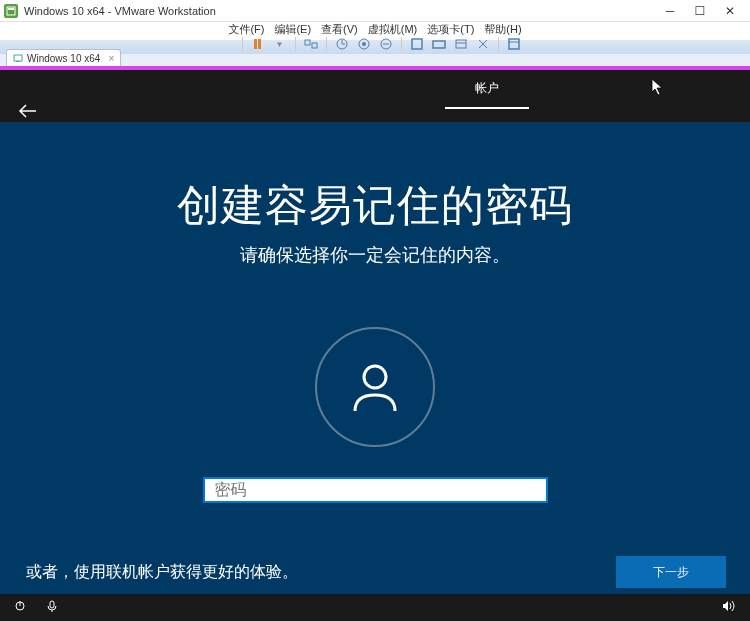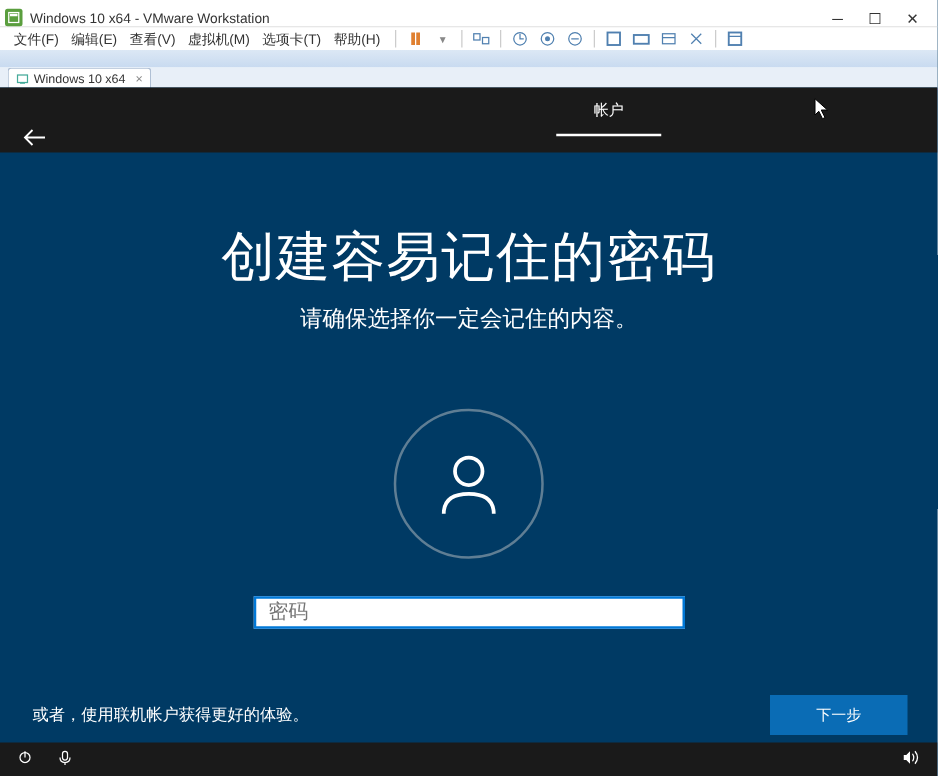--- a/index.html
+++ b/index.html
@@ -1,38 +1,38 @@
 <!DOCTYPE html>
 <html><head>
   <meta charset="utf-8">
   <style>
     * { margin: 0; padding: 0; box-sizing: border-box; }
     body { font-family: "Segoe UI", "Microsoft YaHei", sans-serif; width: 750px; height: 621px; overflow: hidden; background: #fff; position: relative; }
     
     
-    .titlebar { height: 22px; background: #fff; display: flex; align-items: flex-end; padding: 0 4px; border-bottom: 1px solid #e0e0e0; }
+    .titlebar { height: 22px; background: #fff; display: flex; align-items: center; padding: 0 4px; border-bottom: 1px solid #e0e0e0; }
     .titlebar-icon { width: 14px; height: 14px; background: #5a9e3e; border-radius: 2px; margin-right: 6px; display: flex; align-items: center; justify-content: center; }
     .titlebar-icon svg { width: 10px; height: 10px; }
     .titlebar-text { font-size: 11px; color: #333; flex: 1; }
     .titlebar-controls { display: flex; gap: 18px; padding-right: 10px; }
     .titlebar-btn { width: 12px; height: 12px; display: flex; align-items: center; justify-content: center; cursor: pointer; font-size: 12px; color: #333; }
     .menubar-item { cursor: pointer; }
     .tb-sep { width: 1px; height: 14px; background: #ccc; }
     .tb-icon { width: 14px; height: 14px; cursor: pointer; display: flex; align-items: center; justify-content: center; }
     .tb-pause { display: flex; gap: 1px; }
     .tb-pause span { width: 3px; height: 10px; background: #e08030; }
     
     
-    .menu-toolbar-row { height: 18px; background: #fff; display: flex; align-items: center; padding: 0 11px; font-size: 11px; color: #333; position: relative; }
+    .menu-toolbar-row { height: 18px; background: #fff; display: flex; align-items: center; padding: 0 22px; font-size: 11px; color: #333; position: relative; flex-direction: column; }
     .menu-items { display: flex; gap: 10px; }
     .toolbar-icons { display: flex; align-items: center; gap: 8px; margin-left: 12px; }
     
     
     .tabbar-wrap { height: 14px; background: linear-gradient(#dce8f5, #c8daf0); }
-    .tabbar { height: 18px; background: #e8eff8; border-bottom: 1px solid #d946ef; display: flex; align-items: end; padding-left: 6px; }
+    .tabbar { height: 18px; background: #e8eff8; border-bottom: 6px solid #d946ef; display: flex; align-items: end; padding-left: 6px; }
     .tab { height: 17px; background: #fff; border: 1px solid #b0c0d5; border-bottom: none; border-radius: 3px 3px 0 0; padding: 0 6px; display: flex; align-items: center; gap: 4px; font-size: 10px; color: #333; }
     .tab-icon { width: 10px; height: 10px; }
     .tab-close { font-size: 10px; color: #888; cursor: pointer; margin-left: 4px; }
     
     
     .vm-screen { position: absolute; top: 70px; left: 0; right: 0; bottom: 0; background: #003a64; }
     
     
     .oobe-topbar { height: 52px; background: #1a1a1a; display: flex; align-items: flex-end; padding: 0 18px; position: relative; }
     .back-btn { color: #fff; font-size: 16px; cursor: pointer; }
@@ -42,21 +42,21 @@
     
     .oobe-content { padding-top: 55px; text-align: center; color: #fff; }
     .oobe-title { font-size: 43px; font-weight: 400; letter-spacing: 1px; }
     .oobe-subtitle { font-size: 18px; margin-top: 8px; }
     .user-circle { width: 120px; height: 120px; border: 2px solid #5f7e94; border-radius: 50%; margin: 60px auto 0; display: flex; align-items: center; justify-content: center; }
     .user-circle svg { width: 60px; height: 60px; }
     .password-input { width: 345px; height: 26px; margin: 30px auto 0; background: #fff; border: 2px solid #0078d7; display: block; padding: 0 10px; font-size: 16px; color: #666; outline: none; }
     
     
     .oobe-bottom { position: absolute; bottom: 27px; left: 0; right: 0; height: 44px; display: flex; align-items: center; padding: 0 26px; }
-    .signin-link { color: #fff; font-size: 13px; cursor: pointer; }
+    .signin-link { color: #fff; font-size: 16px; cursor: pointer; }
     .next-btn { position: absolute; right: 24px; width: 110px; height: 32px; background: #0a6cb5; color: #ffffff; border: none; font-size: 12px; cursor: pointer; }
     
     
     .vm-statusbar { position: absolute; bottom: 0; left: 0; right: 0; height: 27px; background: #1a1a1a; display: flex; align-items: center; padding: 0 14px; }
     .status-icon { color: #fff; font-size: 12px; margin-right: 20px; cursor: pointer; }
     .status-right { margin-left: auto; color: #fff; font-size: 12px; }
     
     
     .cursor { position: absolute; top: 78px; right: 85px; pointer-events: none; z-index: 100; }
   </style>

